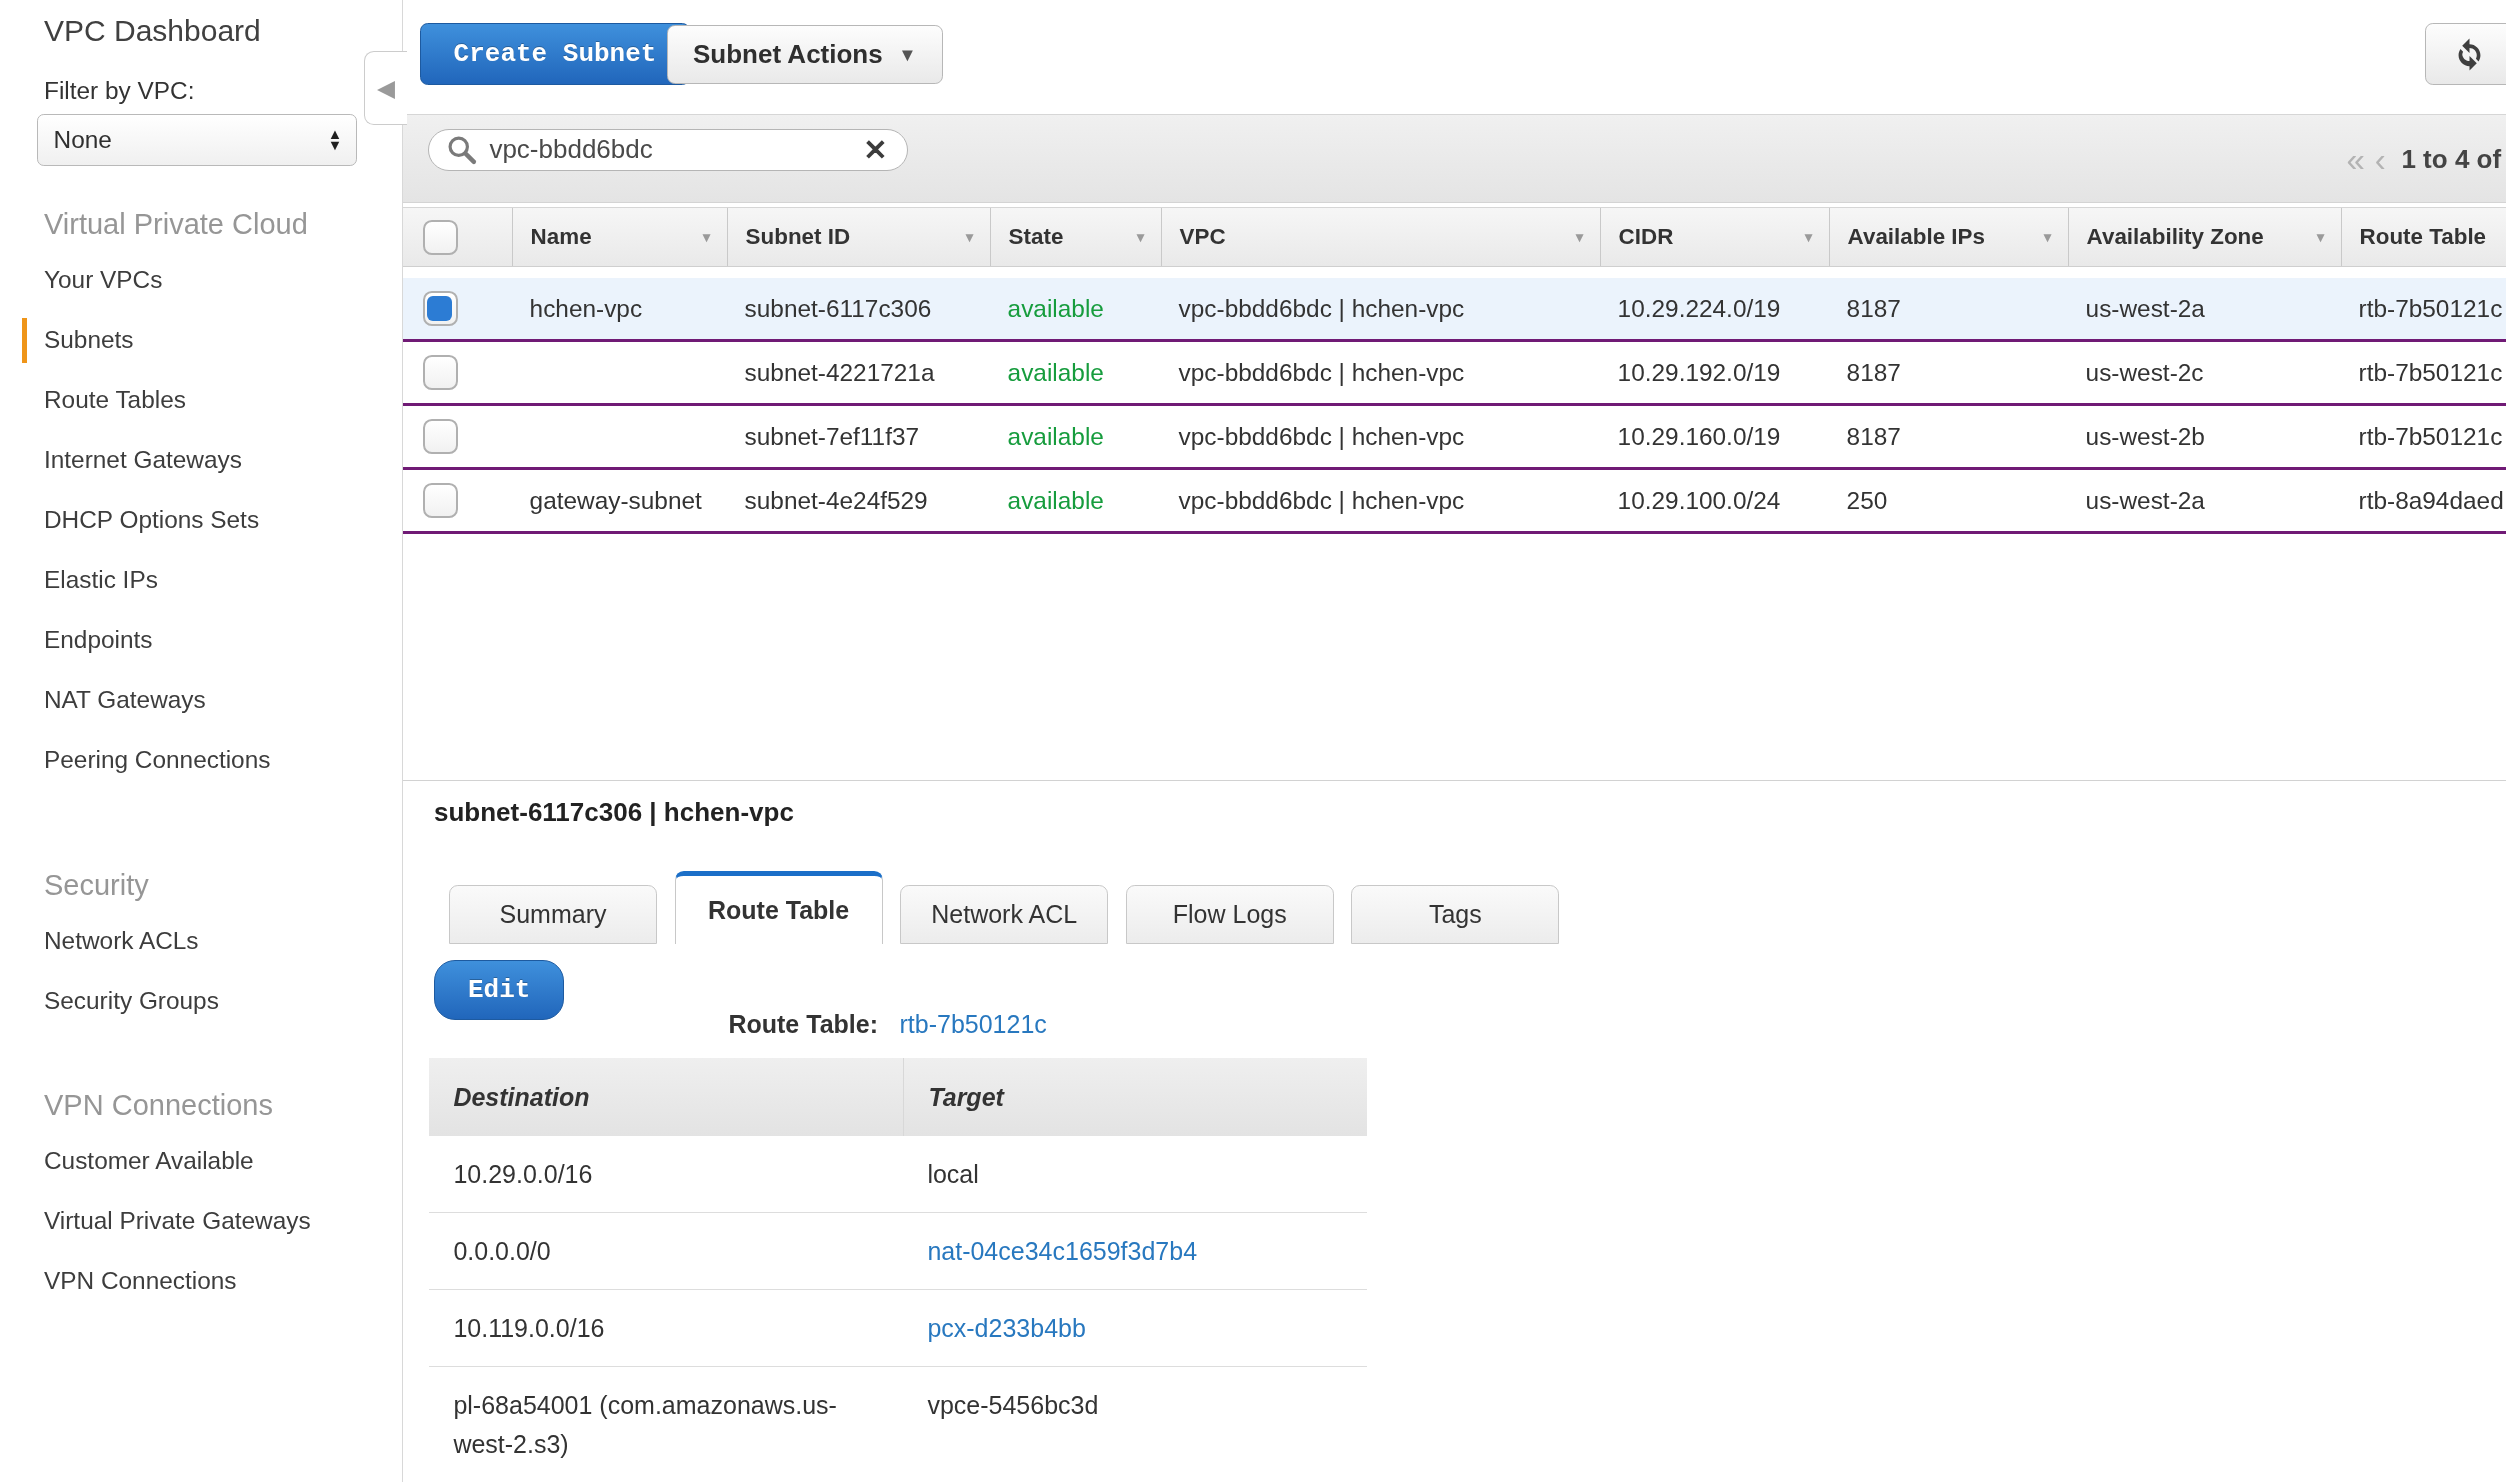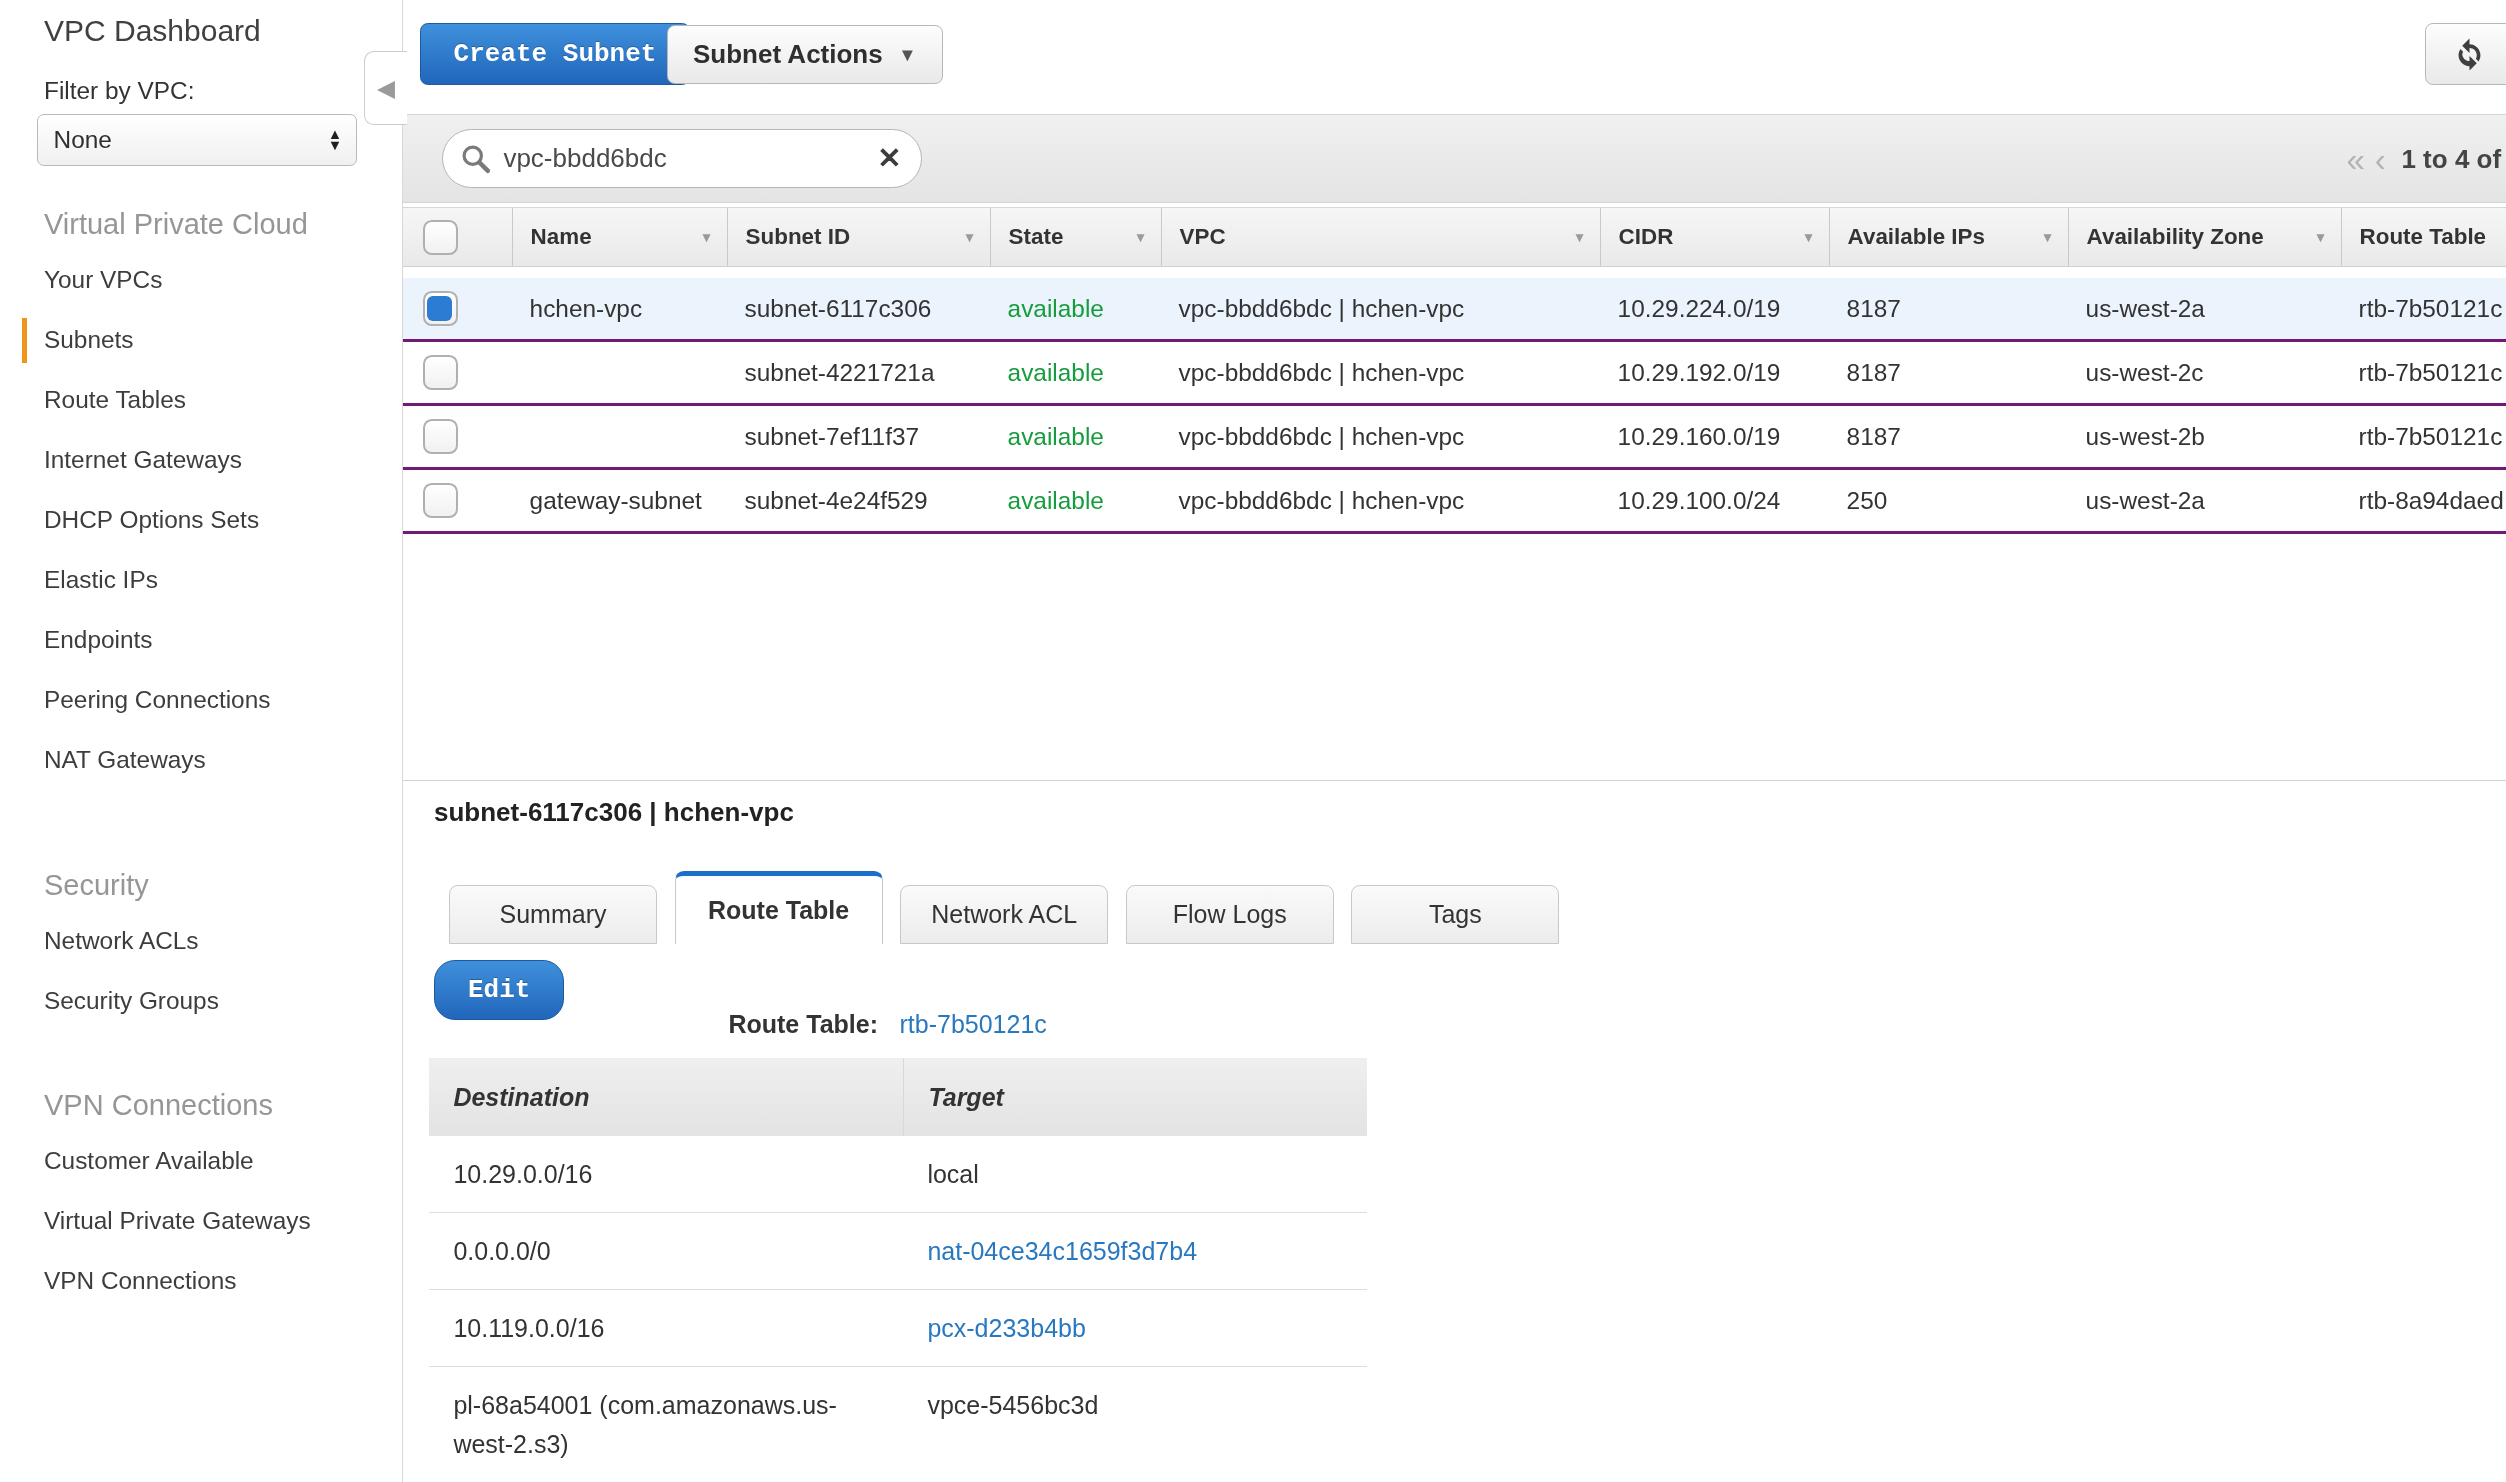--- a/index.html
+++ b/index.html
@@ -41,21 +41,21 @@
     color:#2f2f2f;font-weight:bold;font-size:26px;display:inline-flex;align-items:center;
     justify-content:center;cursor:pointer;}
   .create-btn{position:absolute;left:16.6px;top:23.4px;height:62px;padding:0 33px;}
   .actions-btn{position:absolute;left:264px;top:25px;height:59px;padding:0 25px;}
   .actions-btn .chev{margin-left:15.6px;font-size:18.5px;color:#555;}
   .refresh-btn{position:absolute;right:-7.8px;top:23.4px;width:90px;height:62px;}
 
   .search-row{position:absolute;left:0;top:114px;right:0;height:89px;
     background:linear-gradient(#f0f0f0,#e4e4e4);
     border-top:1px solid #d6d6d6;border-bottom:1px solid #d4d4d4;}
-  .search-box{position:absolute;left:39px;top:13.7px;width:480px;height:59px;background:#fff;
+  .search-box{position:absolute;left:25px;top:13.7px;width:480px;height:42px;background:#fff;
     border:1px solid #b5b5b5;border-radius:30px;display:flex;align-items:center;padding:0 19.5px 0 15.6px;}
   .search-box input{flex:1;border:none;outline:none;font-size:26px;color:#4a4a4a;
     font-family:"Liberation Sans",sans-serif;background:transparent;margin-left:9.8px;}
   .clear-x{font-size:29px;color:#3c3c3c;font-weight:bold;cursor:pointer;}
   .pagination{position:absolute;right:5.9px;top:0;height:89px;display:flex;align-items:center;
     white-space:nowrap;}
   .pag-chev{color:#b3b3b3;font-size:33px;margin-right:9.8px;cursor:pointer;}
   .pag-text{font-size:26px;font-weight:bold;color:#444;margin-left:5.9px;}
 
   
@@ -130,22 +130,22 @@
   <nav>
       <div class="nav-section-header s0">Virtual Private Cloud</div>
       <div class="nav-items">
         <div class="nav-item">Your VPCs</div>
         <div class="nav-item active">Subnets</div>
         <div class="nav-item">Route Tables</div>
         <div class="nav-item">Internet Gateways</div>
         <div class="nav-item">DHCP Options Sets</div>
         <div class="nav-item">Elastic IPs</div>
         <div class="nav-item">Endpoints</div>
+        <div class="nav-item">NAT Gateways</div>
         <div class="nav-item">Peering Connections</div>
-        <div class="nav-item">NAT Gateways</div>
       </div>
       <div class="nav-section-header s1">Security</div>
       <div class="nav-items">
         <div class="nav-item">Network ACLs</div>
         <div class="nav-item">Security Groups</div>
       </div>
       <div class="nav-section-header s2">VPN Connections</div>
       <div class="nav-items">
         <div class="nav-item">Customer Available</div>
         <div class="nav-item">Virtual Private Gateways</div>

